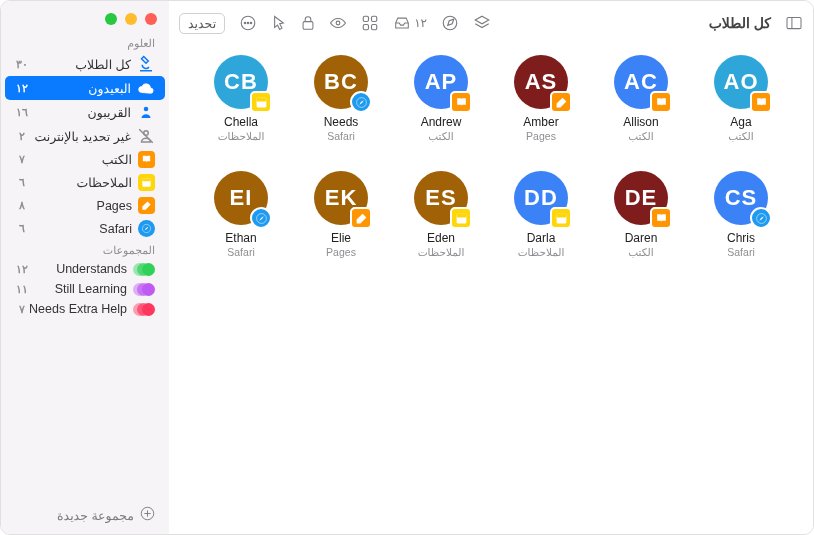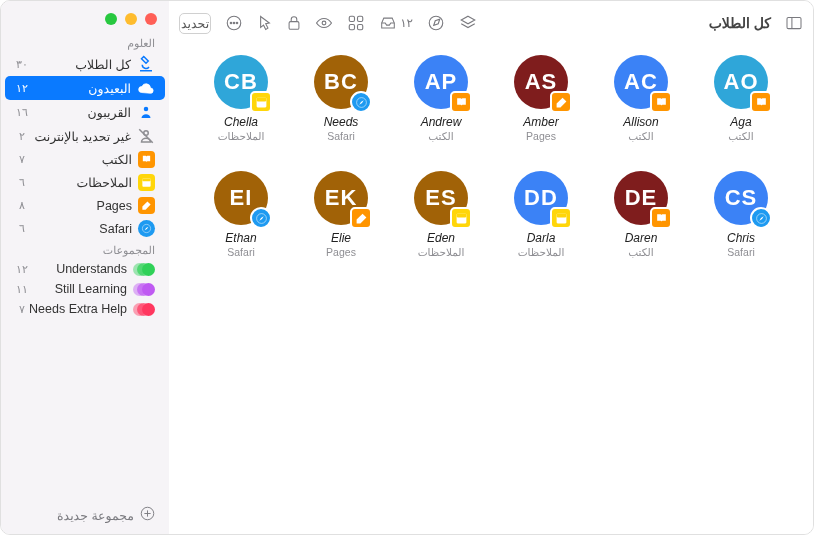--- a/index.html
+++ b/index.html
@@ -10,21 +10,21 @@
 
 .sidebar { width: 168px; background: #f6f4f7; display: flex; flex-direction: column; padding-top: 8px; }
 .traffic { display: flex; gap: 8px; padding: 4px 12px 8px 12px; direction: ltr; flex-direction: row-reverse;}
 .traffic .dot { width: 12px; height: 12px; border-radius: 50%; }
 .t-close { background:#ff5f57;} .t-min { background:#febc2e;} .t-max { background:#28c840;}
 
 .section-header { font-size: 11px; color: #8e8e93; padding: 4px 14px 2px 14px; text-align: right; font-weight: 500;}
 .side-item { display: flex; align-items: center; justify-content: space-between; padding: 3px 10px 3px 10px; margin: 0 4px; border-radius: 5px; cursor: pointer; }
 .side-item .i-left { display: flex; align-items: center; gap: 6px; }
 .side-item .i-label { font-size: 12.5px; color: #333; }
-.side-item .i-count { font-size: 11px; color: #8e8e93; min-width: 14px; text-align: center; }
+.side-item .i-count { font-size: 11px; color: #8e8e93; min-width: 14px; text-align: center; font-weight: bold; }
 .side-item.selected { background:#0a7aff; }
 .side-item.selected .i-label, .side-item.selected .i-count { color:#fff; }
 .side-item.selected svg { stroke:#fff !important; fill:#fff !important; }
 
 .sidebar-footer { margin-top: auto; padding: 10px 14px; display: flex; align-items: center; gap: 6px; color:#7a7a7f; font-size: 12.5px; cursor:pointer;}
 
 .app-badge { width: 17px; height: 17px; border-radius: 4px; display: inline-flex; align-items:center; justify-content:center;}
 .app-badge.books { background:#ff9500;} .app-badge.notes { background:#ffd60a;} .app-badge.pages{background:#ff9500;} .app-badge.safari{background:#1e9af1;}
 .app-badge svg{width:11px;height:11px;}
 
@@ -35,29 +35,29 @@
 .grp-badge.g-pink::before{background:#ff375f;right:0;} .grp-badge.g-pink::after{background:#ff375f;right:5px;opacity:.7;}
 .grp-badge span{right:9px;opacity:.45;}
 .grp-badge.g-green span{background:#30d158;} .grp-badge.g-purple span{background:#bf5af2;} .grp-badge.g-pink span{background:#ff375f;}
 
 
 .main { flex: 1; display: flex; flex-direction: column; background: #fff; }
 .toolbar { height: 44px; display: flex; align-items: center; justify-content: space-between; padding: 0 10px; direction: rtl;}
 .tb-left, .tb-right { display: flex; align-items: center; gap: 14px; }
 .tb-title { font-size: 14px; font-weight:600; color:#444;}
 .tb-btn { background:none; border:none; cursor:pointer; color:#7a7a7f; display:flex; align-items:center; gap:3px; font-size:12px;}
-.tb-select { border:1px solid #d0d0d0; border-radius:5px; padding: 2px 1px; font-size: 12.5px; background:#fff; cursor:pointer; color:#555;}
+.tb-select { border:1px solid #d0d0d0; border-radius:5px; padding: 2px 8px; font-size: 12.5px; background:#fff; cursor:pointer; color:#555;}
 
 .grid { flex:1; padding: 10px 24px; display:grid; grid-template-columns: repeat(6, 1fr); grid-auto-rows: 112px; gap: 4px 4px; direction: rtl;}
 .student { display:flex; flex-direction:column; align-items:center; position:relative;}
 .avatar { width:54px; height:54px; border-radius:50%; display:flex; align-items:center; justify-content:center; color:#fff; font-size:22px; font-weight:700; letter-spacing:1px; position:relative;}
 .c-b1{background:#2fa6d9;} .c-b2{background:#3b82f6;} .c-o{background:#7f1d1d;} .c-r{background:#a16207;}
 .app-corner { position:absolute; bottom:-4px; right:-4px; width:22px; height:22px; border-radius:5px; display:flex; align-items:center; justify-content:center; border:2px solid #fff;}
 .app-corner svg{width:13px;height:13px;}
-.s-name{font-size:12px; margin-top:6px; color:#222;font-style:italic;}
+.s-name{font-size:12px; margin-top:6px; color:#222;}
 .s-app{font-size:10.5px; color:#8e8e93; margin-top:1px;}
 
 .ico { width:18px; height:18px; display:inline-block; }
 </style>
 </head>
 <body>
 
 <div class="window">
 
   <div class="sidebar">

